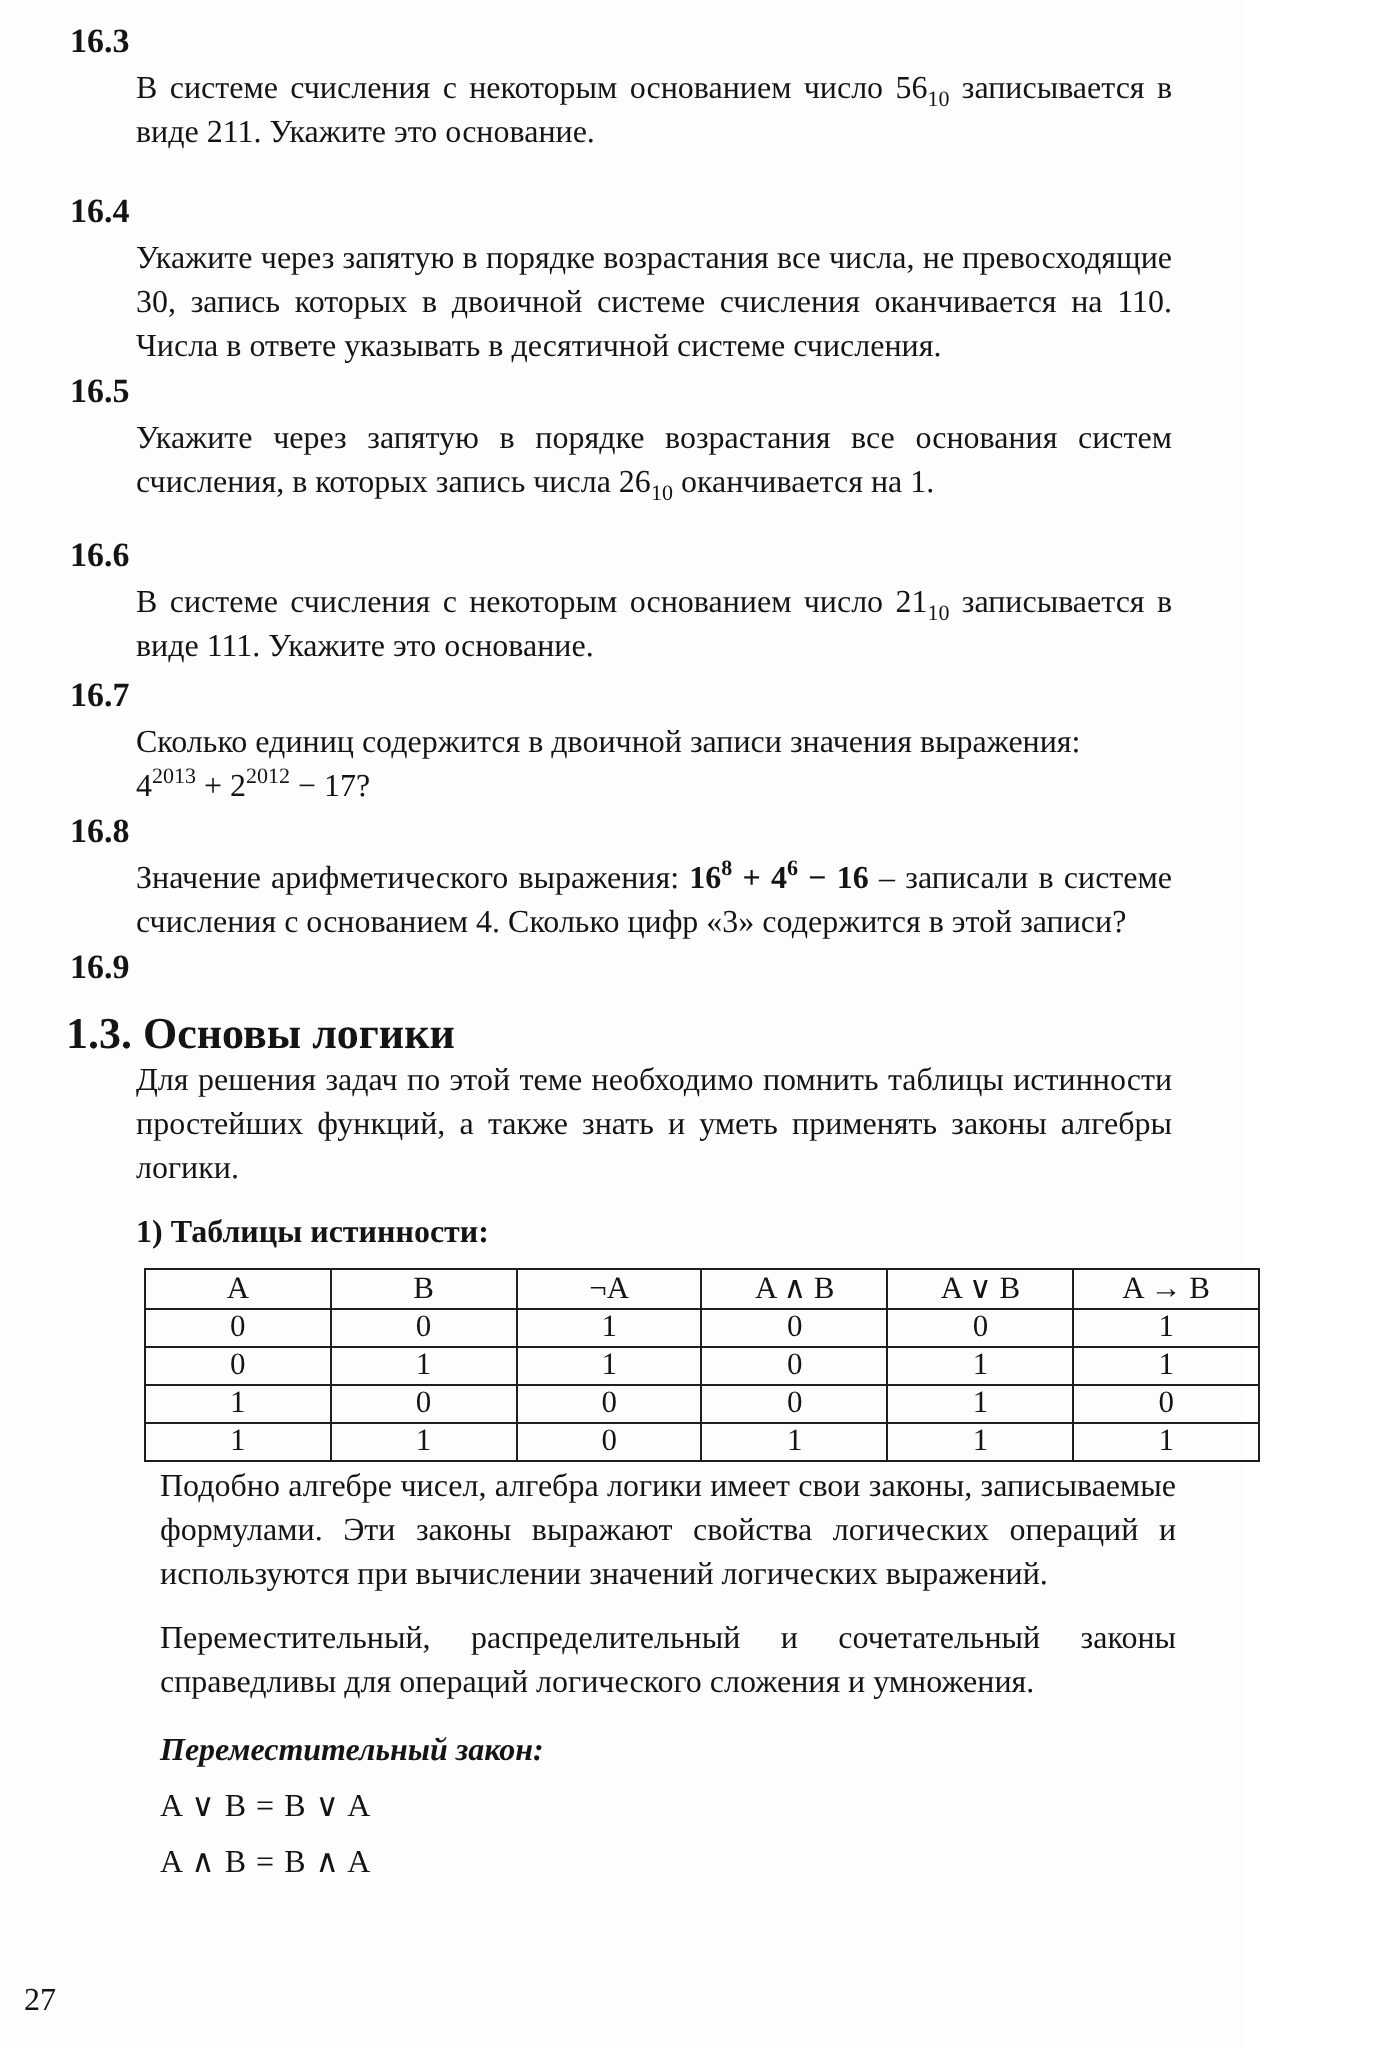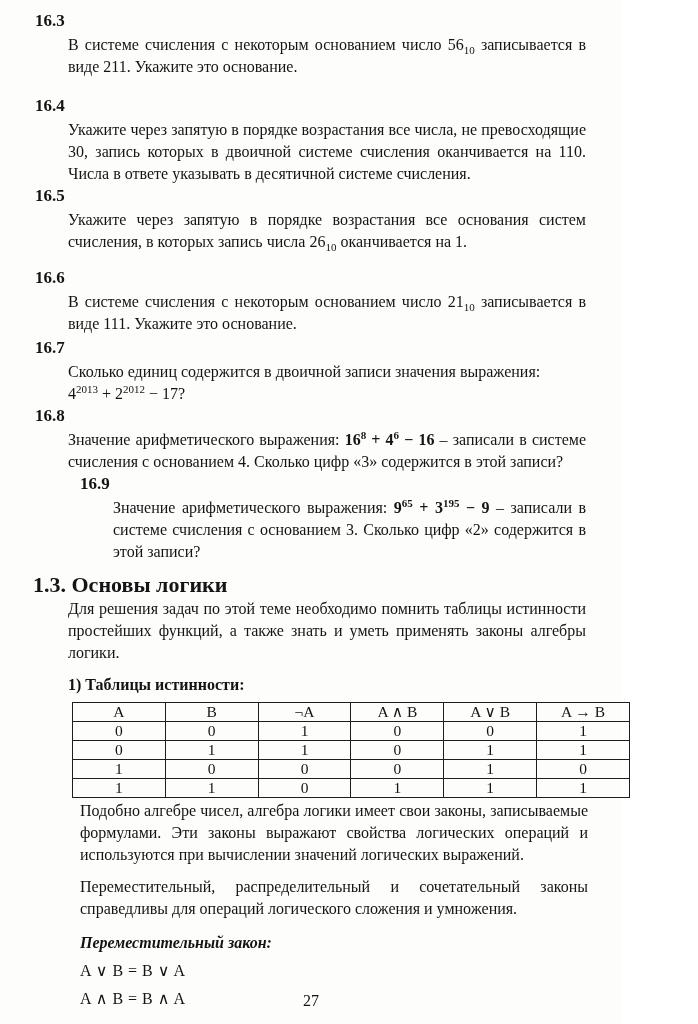--- a/index.html
+++ b/index.html
@@ -36,21 +36,21 @@
   }
   sup { font-size: 11px; line-height: 0; }
   sub { font-size: 11px; line-height: 0; }
   b.fx { font-weight: bold; }
 
   .prob-164 { margin-top: 17px; }
   .prob-165 { margin-top: 0; }
   .prob-166 { margin-top: 14px; }
   .prob-167 { margin-top: 2px; }
   .prob-168 { margin-top: 0; }
-  .prob-169 { margin-top: 0; padding-left: 45px; }
+  .prob-169 { margin-top: 0; }
 
   .sect-heading {
     margin: 11px 0 0 33px;
     font-weight: bold;
     font-size: 22px;
     line-height: 22px;
   }
   .sect-intro {
     font-size: 16px; line-height: 22px;
     margin: 2px 36px 0 68px;
@@ -98,23 +98,23 @@
     line-height: 22px;
   }
   .law-formula {
     margin: 6px 0 0 80px;
     font-size: 16px;
     line-height: 22px;
     letter-spacing: 0.5px;
   }
   .page-number {
     position: absolute;
-    left: 0; right: 0;
+    left: 12px; right: 0;
     bottom: 14px;
-    text-align: center;
+    text-align: left;
     font-size: 16px;
   }
 </style>
 </head>
 <body>
 
 <div class="page">
   <div class="content">
 
     <section class="problem prob-163">
@@ -143,21 +143,20 @@
       <p class="formula-line"><span>4</span><sup>2013</sup><span> + 2</span><sup>2012</sup><span> − 17?</span></p>
     </section>
 
     <section class="problem prob-168">
       <div class="pnum">16.8</div>
       <p class="pbody"><span>Значение арифметического выражения: </span><b class="fx"><span>16</span><sup>8</sup><span> + 4</span><sup>6</sup><span> − 16</span></b><span> – записали в системе счисления с основанием 4. Сколько цифр «3» содержится в этой записи?</span></p>
     </section>
 
     <section class="problem prob-169">
       <div class="pnum">16.9</div>
-      <p class="pbody"><span>Значение арифметического выражения: </span><b class="fx"><span>9</span><sup>65</sup><span> + 3</span><sup>195</sup><span> − 9</span></b><span> – записали в системе счисления с основанием 3. Сколько цифр «2» содержится в этой записи?</span></p>
     </section>
 
     <section>
       <h2 class="sect-heading">1.3. Основы логики</h2>
       <p class="sect-intro">Для решения задач по этой теме необходимо помнить таблицы истинности простейших функций, а также знать и уметь применять законы алгебры логики.</p>
       <div class="sub-label">1) Таблицы истинности:</div>
 
       <table class="truth">
         <thead>
           <tr>

